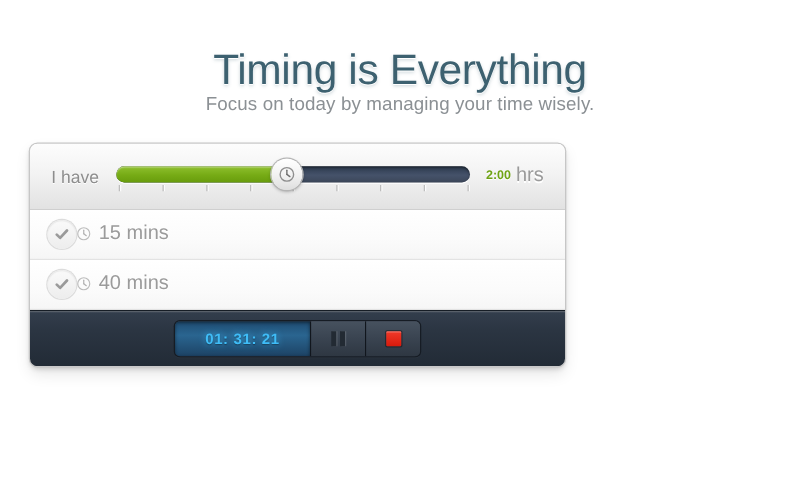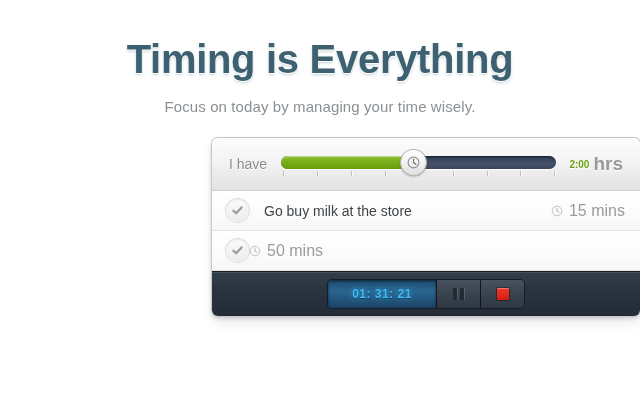--- a/index.html
+++ b/index.html
@@ -14,39 +14,39 @@
     font-family: "Liberation Sans", sans-serif;
     -webkit-font-smoothing: antialiased;
   }
 
   
   .heading {
     text-align: center;
     padding-top: 38px;
   }
   .title {
-    font-size: 40px;
-    font-weight: bold;
+    font-size: 34px;
+    font-weight: normal;
     color: #3d6170;
     letter-spacing: -0.3px;
     text-shadow: 0 1px 0 #ffffff, 0 2px 3px rgba(61,97,112,0.28);
     line-height: 1.08;
   }
   .subtitle {
-    margin-top: 17px;
+    margin-top: 0;
     font-size: 15px;
     color: #8b9094;
     text-shadow: 0 1px 0 #ffffff;
     letter-spacing: 0.1px;
   }
 
   
   .card-wrap {
     display: flex;
-    justify-content: flex-end;
+    justify-content: flex-start;
     margin-top: 23px;
     padding-left: 24px;
   }
   .card {
     width: 428px;
     border-radius: 6px;
     background: #fbfbfb;
     box-shadow:
       0 0 0 1px #c6c6c6,
       0 2px 4px rgba(0,0,0,0.16),
@@ -127,25 +127,24 @@
     align-items: center;
     justify-content: center;
   }
   .hrs-value {
     font-size: 10px;
     font-weight: bold;
     color: #6fa314;
     text-shadow: 0 1px 0 #fff;
   }
   .hrs-unit {
-    font-size: 19px;
+    font-size: 16px;
     color: #9a9a9a;
     text-shadow: 0 1px 0 #fff;
     margin-left: 4px;
-    font-weight: bold;
   }
 
   
   .task-row {
     height: 40px;
     display: flex;
     align-items: center;
     padding: 0 15px 0 14px;
     box-sizing: border-box;
     background: linear-gradient(to bottom, #ffffff 0%, #fbfbfb 60%, #f6f6f6 100%);
@@ -291,21 +290,20 @@
       <span class="hrs-unit">hrs</span>
     </div>
 
     <div id="task-list">
         <div class="task-row">
           <span class="check-btn">
             <svg width="13" height="13" viewBox="0 0 13 13">
               <path d="M2.4 6.7 L5.1 9.3 L10.6 3.4" fill="none" stroke="#9a9a9a" stroke-width="2.2" stroke-linecap="round" stroke-linejoin="round"></path>
             </svg>
           </span>
-          <span class="task-text">Go buy milk at the store</span>
           <span class="duration-wrap">
             <svg width="12" height="12" viewBox="0 0 13 13">
               <circle cx="6.5" cy="6.5" r="5.2" fill="none" stroke="#bdbdbd" stroke-width="1"></circle>
               <line x1="6.5" y1="6.5" x2="6.5" y2="3.4" stroke="#b0b0b0" stroke-width="1" stroke-linecap="round"></line>
               <line x1="6.5" y1="6.5" x2="8.7" y2="8.2" stroke="#b0b0b0" stroke-width="1" stroke-linecap="round"></line>
             </svg>
             <span class="duration-text">15 mins</span>
           </span>
         </div>
         <div class="task-row">
@@ -313,21 +311,21 @@
             <svg width="13" height="13" viewBox="0 0 13 13">
               <path d="M2.4 6.7 L5.1 9.3 L10.6 3.4" fill="none" stroke="#9a9a9a" stroke-width="2.2" stroke-linecap="round" stroke-linejoin="round"></path>
             </svg>
           </span>
           <span class="duration-wrap">
             <svg width="12" height="12" viewBox="0 0 13 13">
               <circle cx="6.5" cy="6.5" r="5.2" fill="none" stroke="#bdbdbd" stroke-width="1"></circle>
               <line x1="6.5" y1="6.5" x2="6.5" y2="3.4" stroke="#b0b0b0" stroke-width="1" stroke-linecap="round"></line>
               <line x1="6.5" y1="6.5" x2="8.7" y2="8.2" stroke="#b0b0b0" stroke-width="1" stroke-linecap="round"></line>
             </svg>
-            <span class="duration-text">50 mins</span>
+            <span class="duration-text">40 mins</span>
           </span>
         </div>
       </div>
 
     <div class="footer">
       <div class="timer-group">
         <div class="lcd">
           <span class="lcd-text">01: 31: 21</span>
         </div>
         <div class="ctrl-btn">

